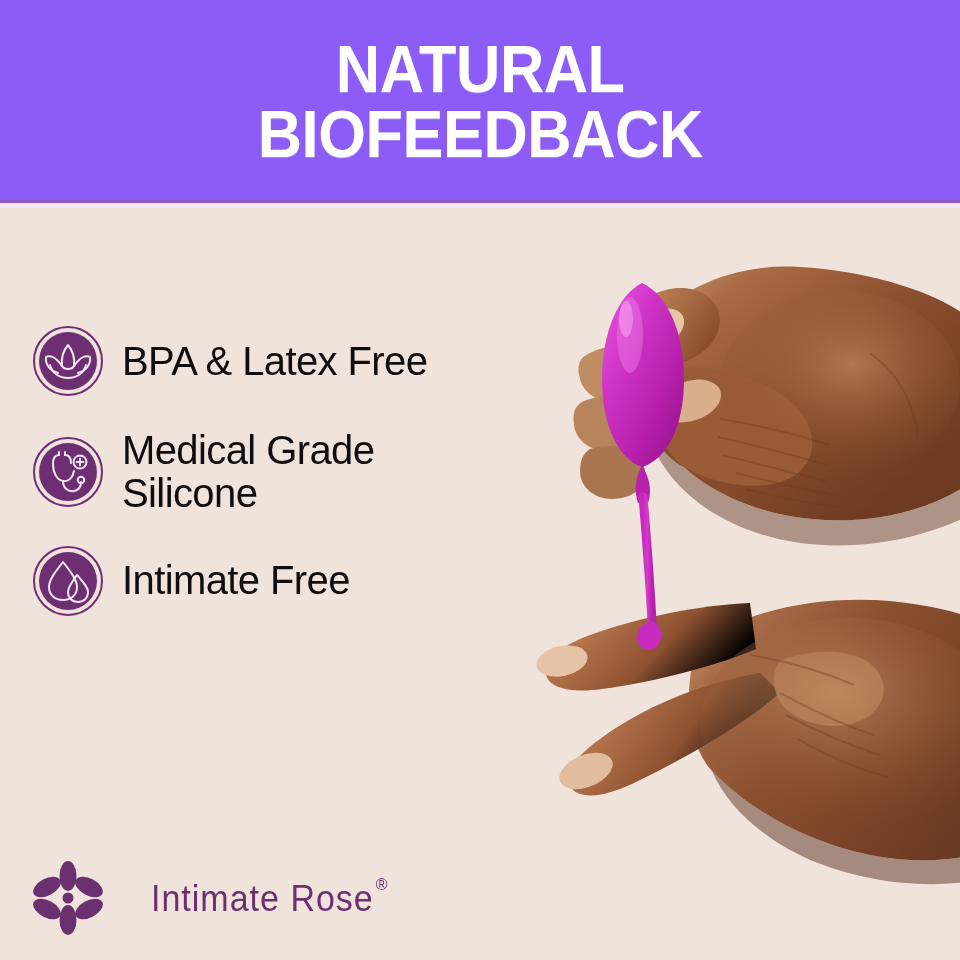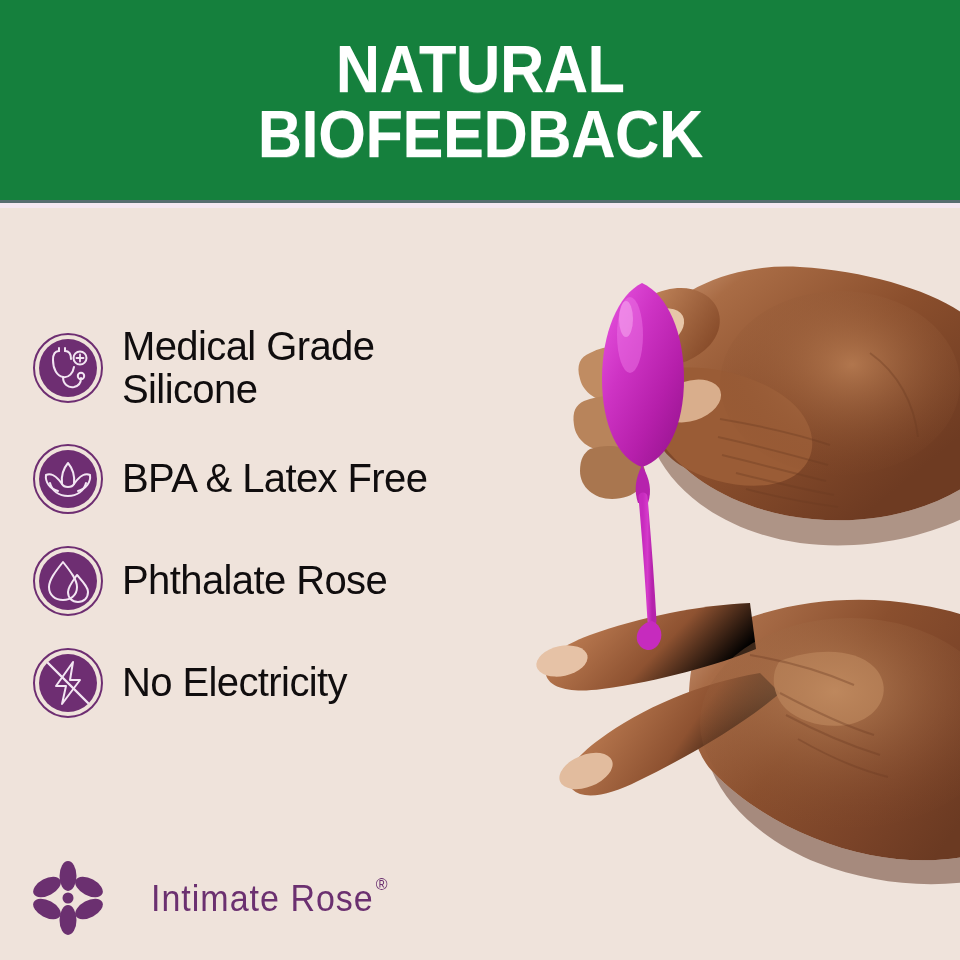--- a/index.html
+++ b/index.html
@@ -16,21 +16,21 @@
     position:relative;
     width:960px; height:960px;
     background:#EFE3DB;
     overflow:hidden;
   }
 
   
   .header-band {
     position:absolute; left:0; top:0;
     width:960px; height:203px;
-    background:#15803d;
+    background:#8b5cf6;
     display:flex; flex-direction:column;
     align-items:center; justify-content:center;
     z-index:6;
   }
   .header-band .rule {
     position:absolute; left:0; bottom:0; width:100%; height:3px;
     background:#8E5C9B; opacity:.55;
   }
   .header-band .rule2 {
     position:absolute; left:0; bottom:-5px; width:100%; height:5px;
@@ -295,20 +295,36 @@
 
         <path d="M63 224 C67 270 70 312 72 348" stroke="url(#cordGrad)" stroke-width="9" fill="none" stroke-linecap="round"></path>
 
         <path d="M72 348 C82 352 84 364 78 372 C72 380 62 378 58 370
                  C54 362 60 350 72 348 Z" fill="#C62BBE"></path>
       </svg>
     </div>
   </div>
 
   <div class="features">
+
+    <div class="feature">
+      <div class="feature-icon">
+        <svg viewBox="0 0 72 72" xmlns="http://www.w3.org/2000/svg">
+          <circle cx="36" cy="36" r="34" fill="none" stroke="#6E2E72" stroke-width="2"></circle>
+          <circle cx="36" cy="36" r="29" fill="#6E2E72"></circle>
+          <g stroke="#F3E6F3" stroke-width="2" fill="none" stroke-linejoin="round" stroke-linecap="round">
+            <path d="M36 20 C31 26 29 33 30 41 C32 45 40 45 42 41 C43 33 41 26 36 20 Z"></path>
+            <path d="M30 41 C24 32 18 30 14 32 C13 39 18 46 26 48"></path>
+            <path d="M42 41 C48 32 54 30 58 32 C59 39 54 46 46 48"></path>
+            <path d="M18 40 C20 48 27 53 36 53 C45 53 52 48 54 40"></path>
+          </g>
+        </svg>
+      </div>
+      <div class="feature-label">BPA &amp; Latex Free</div>
+    </div>
 
     <div class="feature">
       <div class="feature-icon">
         <svg viewBox="0 0 72 72" xmlns="http://www.w3.org/2000/svg">
           <circle cx="36" cy="36" r="34" fill="none" stroke="#6E2E72" stroke-width="2"></circle>
           <circle cx="36" cy="36" r="29" fill="#6E2E72"></circle>
           <g stroke="#F3E6F3" stroke-width="2" fill="none" stroke-linecap="round">
             <path d="M27 19 C22 19 21 23 21 28 C21 37 25 44 31 45 C37 46 41 41 42 35"></path>
             <path d="M27 19 L27 16"></path>
             <path d="M33 19 C38 19 39 23 39 27"></path>
@@ -322,56 +338,29 @@
       </div>
       <div class="feature-label">Medical Grade
 Silicone</div>
     </div>
 
     <div class="feature">
       <div class="feature-icon">
         <svg viewBox="0 0 72 72" xmlns="http://www.w3.org/2000/svg">
           <circle cx="36" cy="36" r="34" fill="none" stroke="#6E2E72" stroke-width="2"></circle>
           <circle cx="36" cy="36" r="29" fill="#6E2E72"></circle>
-          <g stroke="#F3E6F3" stroke-width="2" fill="none" stroke-linejoin="round" stroke-linecap="round">
-            <path d="M36 20 C31 26 29 33 30 41 C32 45 40 45 42 41 C43 33 41 26 36 20 Z"></path>
-            <path d="M30 41 C24 32 18 30 14 32 C13 39 18 46 26 48"></path>
-            <path d="M42 41 C48 32 54 30 58 32 C59 39 54 46 46 48"></path>
-            <path d="M18 40 C20 48 27 53 36 53 C45 53 52 48 54 40"></path>
-          </g>
-        </svg>
-      </div>
-      <div class="feature-label">BPA &amp; Latex Free</div>
-    </div>
-
-    <div class="feature">
-      <div class="feature-icon">
-        <svg viewBox="0 0 72 72" xmlns="http://www.w3.org/2000/svg">
-          <circle cx="36" cy="36" r="34" fill="none" stroke="#6E2E72" stroke-width="2"></circle>
-          <circle cx="36" cy="36" r="29" fill="#6E2E72"></circle>
           <g stroke="#F3E6F3" stroke-width="2" fill="none" stroke-linejoin="round">
             <path d="M31 17 C23 27 17 35 17 42 C17 50 23 55 31 55 C39 55 45 50 45 42 C45 35 39 27 31 17 Z"></path>
             <path d="M45 30 C40 37 36 42 36 47 C36 53 40 57 46 57 C52 57 56 53 56 47 C56 42 51 37 45 30 Z"></path>
           </g>
         </svg>
       </div>
-      <div class="feature-label">Phthalate Rose</div>
-    </div>
-
-    <div class="feature">
-      <div class="feature-icon">
-        <svg viewBox="0 0 72 72" xmlns="http://www.w3.org/2000/svg">
-          <circle cx="36" cy="36" r="34" fill="none" stroke="#6E2E72" stroke-width="2"></circle>
-          <circle cx="36" cy="36" r="29" fill="#6E2E72"></circle>
-          <path d="M41 15 L24 39 L34 39 L30 57 L48 33 L38 33 Z" fill="none" stroke="#F3E6F3" stroke-width="2" stroke-linejoin="round"></path>
-          <path d="M16 16 L56 56" stroke="#F3E6F3" stroke-width="2.4" stroke-linecap="round"></path>
-        </svg>
-      </div>
-      <div class="feature-label">No Electricity</div>
-    </div>
+      <div class="feature-label">Intimate Free</div>
+    </div>
+
   </div>
 
   <div class="logo">
     <div class="logo-mark">
       <svg viewBox="0 0 76 76" xmlns="http://www.w3.org/2000/svg">
         <g fill="#6B3070">
           <ellipse cx="38" cy="16" rx="8.5" ry="15"></ellipse>
           <ellipse cx="38" cy="60" rx="8.5" ry="15"></ellipse>
           <ellipse cx="17" cy="27" rx="15" ry="8.5" transform="rotate(-28 17 27)"></ellipse>
           <ellipse cx="59" cy="27" rx="15" ry="8.5" transform="rotate(28 59 27)"></ellipse>

